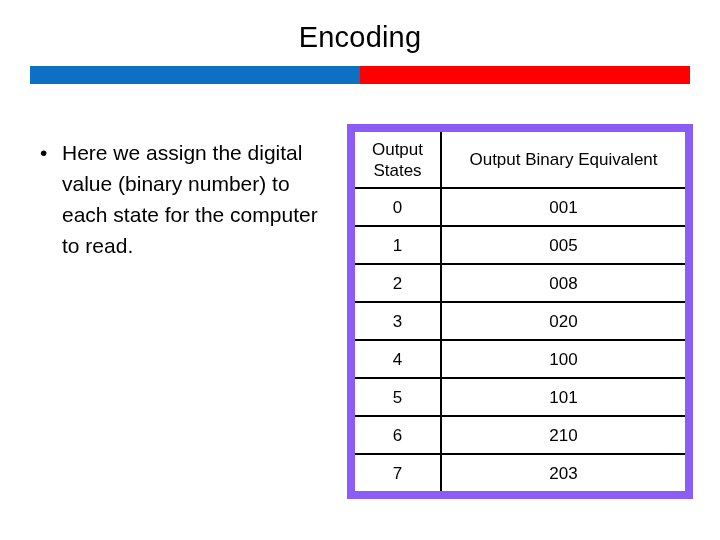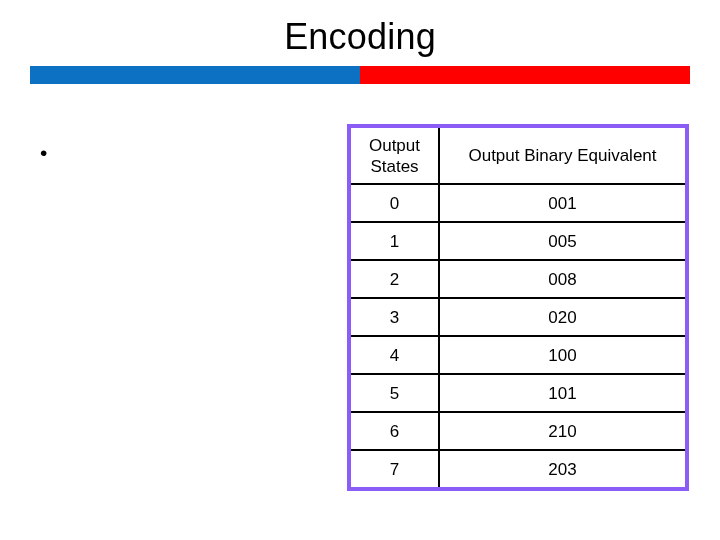--- a/index.html
+++ b/index.html
@@ -22,21 +22,21 @@
     height: 540px;
   }
 
   
   .slide-title {
     position: absolute;
     left: 0;
     top: 18px;
     width: 720px;
     text-align: center;
-    font-size: 36px;
+    font-size: 29px;
     line-height: 38px;
     font-weight: normal;
     color: #000000;
     letter-spacing: 0.2px;
   }
 
   
   .accent-bar {
     position: absolute;
     left: 30px;
@@ -82,21 +82,21 @@
   .data-table-wrap {
     position: absolute;
     left: 347px;
     top: 124px;
     width: 338px;
   }
   table.data-table {
     border-collapse: collapse;
     width: 338px;
     table-layout: fixed;
-    border: 4px solid #8b5cf6;
+    border: 8px solid #8b5cf6;
   }
   table.data-table col.col-state { width: 90px; }
   table.data-table col.col-binary { width: 248px; }
 
   table.data-table th,
   table.data-table td {
     border: 2px solid #000000;
     text-align: center;
     vertical-align: middle;
     color: #000000;
@@ -122,20 +122,21 @@
   <div class="slide-title">Encoding</div>
 
   <div class="accent-bar">
     <div class="seg-blue"></div>
     <div class="seg-red"></div>
   </div>
 
   <div class="bullet-block">
     <div class="bullet-item">
       <span class="bullet-marker">•</span>
+      <span>Here we assign the digital value (binary number) to each state for the computer to read.</span>
     </div>
   </div>
 
   <div class="data-table-wrap">
     <table class="data-table">
       <colgroup>
         <col class="col-state">
         <col class="col-binary">
       </colgroup>
       <thead>

